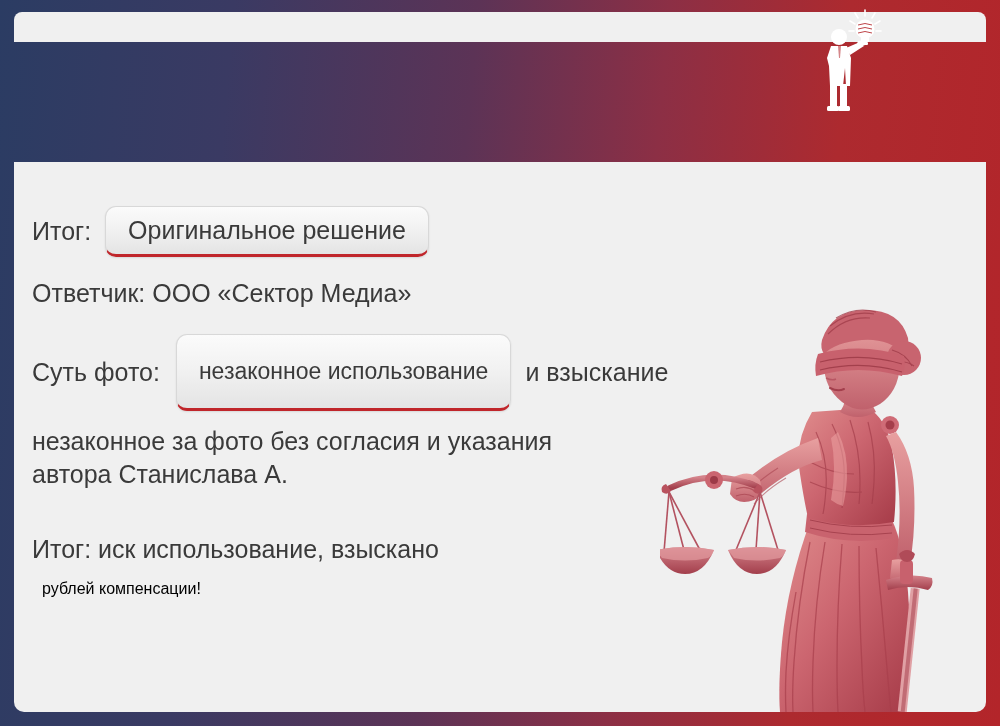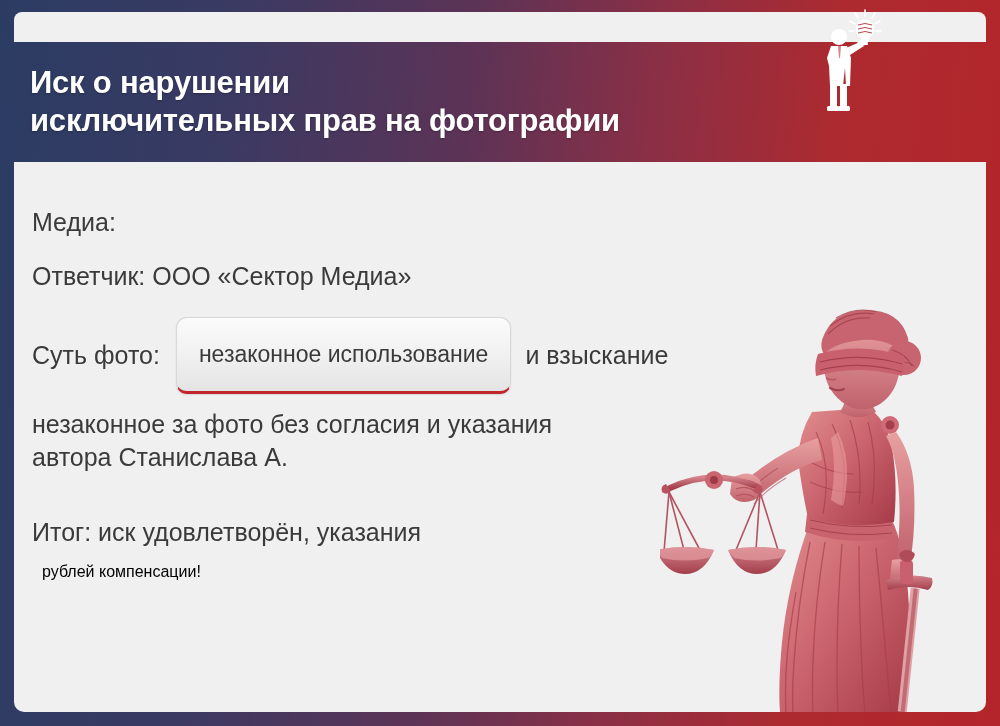--- a/index.html
+++ b/index.html
@@ -131,24 +131,20 @@
     pointer-events: none;
   }
 </style>
 </head>
 <body>
 
 <div class="card">
 
   <div class="top-strip"></div>
 
-  <div class="header">
-    <div class="header-title">Иск о нарушении
-исключительных прав на фотографии</div>
-  </div>
 
   <div class="header-icon">
     <svg viewBox="0 0 80 105" width="80" height="105" aria-hidden="true">
       <g fill="#ffffff">
 
         <g stroke="#ffffff" stroke-width="1.6" stroke-linecap="round">
           <line x1="55" y1="2" x2="55" y2="8"></line>
           <line x1="45" y1="5" x2="48" y2="10"></line>
           <line x1="65" y1="5" x2="62" y2="10"></line>
           <line x1="40" y1="13" x2="45" y2="16"></line>
@@ -303,21 +299,22 @@
         </g>
 
         <path d="M170 96 q8 4 14 1" stroke="#a33f4c" stroke-width="2" fill="none" stroke-linecap="round"></path>
         <path d="M166 86 q6 3 10 1" stroke="#b85663" stroke-width="1.4" fill="none"></path>
       </svg>
     </div>
 
     <div class="content">
 
       <div class="line">
-        <span class="label">Медиа:</span>
+        <span class="label">Итог:</span>
+        <span class="pill pill-plaintiff">Оригинальное решение</span>
       </div>
 
       <div class="gap-a"></div>
 
       <div class="para">Ответчик: ООО «Сектор Медиа»</div>
 
       <div class="gap-b"></div>
 
       <div class="line">
         <span class="label">Суть фото:</span>
@@ -328,21 +325,21 @@
       <div class="gap-e"></div>
 
       <div class="para">незаконное за фото без согласия и указания
 автора Станислава А.</div>
 
       <div class="gap-c"></div>
 
 
       <div class="gap-d"></div>
 
-      <div class="para">Итог: иск удовлетворён, указания</div>
+      <div class="para">Итог: иск использование, взыскано</div>
 
       <div class="gap-e"></div>
 
       <div class="amount-row">
         <span class="label">рублей компенсации!</span>
       </div>
 
     </div>
   </div>
 </div>

